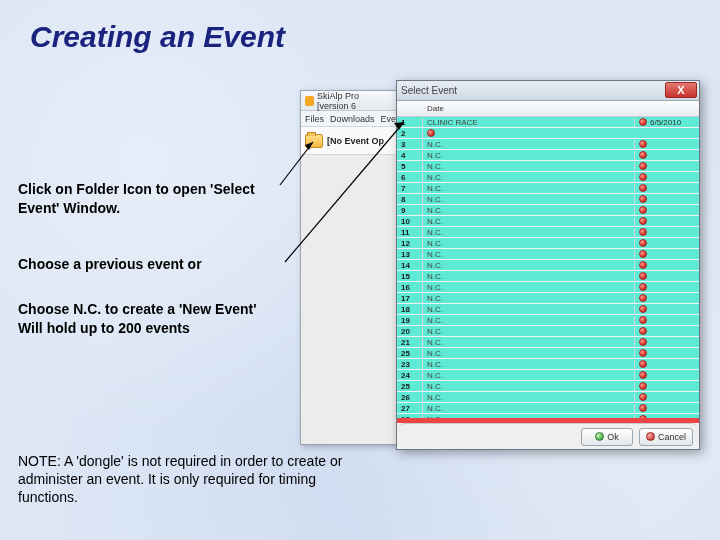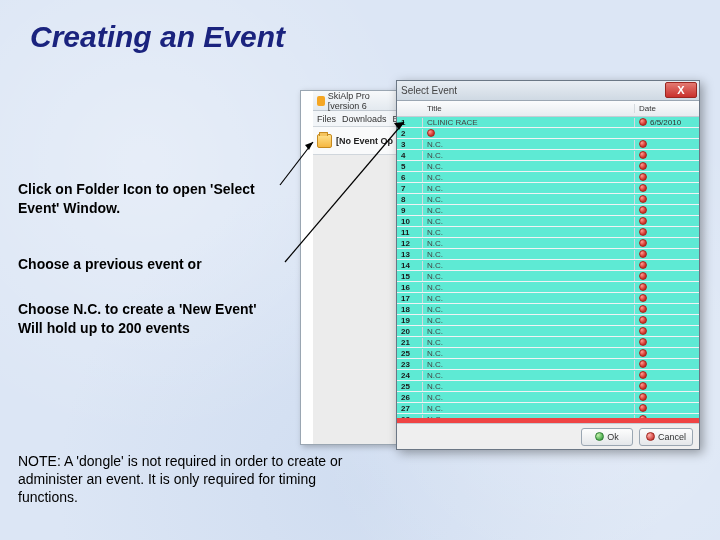--- a/index.html
+++ b/index.html
@@ -46,21 +46,20 @@
   
   .app-window {
     position: absolute;
     left: 300px;
     top: 90px;
     width: 98px;
     height: 355px;
     background: #fff;
     border: 1px solid #9aa6b2;
     box-shadow: 2px 2px 6px rgba(0,0,0,0.25);
-    padding-left: 12px;
   }
   .app-titlebar {
     height: 20px;
     background: linear-gradient(#f7f9fb,#e3e9ef);
     border-bottom: 1px solid #c0c8d0;
     display: flex;
     align-items: center;
     padding: 0 4px;
     font-size: 9px;
     color: #333;
@@ -200,20 +199,21 @@
   }
   .dialog-footer {
     height: 26px;
     background: #efefef;
     border-top: 1px solid #c6ccd3;
     display: flex;
     align-items: center;
     justify-content: flex-end;
     gap: 6px;
     padding: 0 6px;
+    border-radius: 8px;
   }
   .dlg-btn {
     height: 18px;
     min-width: 52px;
     background: linear-gradient(#fdfdfd,#e4e7ea);
     border: 1px solid #9aa6b2;
     border-radius: 3px;
     font-size: 9px;
     color: #333;
     display: flex;
@@ -273,21 +273,20 @@
 
 <div class="dialog">
   <div class="dialog-titlebar">
     <span>Select Event</span>
     <span class="close-btn">
       <span>X</span>
     </span>
   </div>
   <div class="dialog-header-row">
     <div class="col-num"></div>
-    <div class="col-title">Title</div>
     <div class="col-date">Date</div>
   </div>
   <div class="event-list" id="event-list">
       <div class="event-row">
         <div class="col-num">1</div>
         <div class="col-title">CLINIC RACE</div>
         <div class="col-date">
           <span class="red-dot"></span>
           <span>6/5/2010</span>
         </div>

